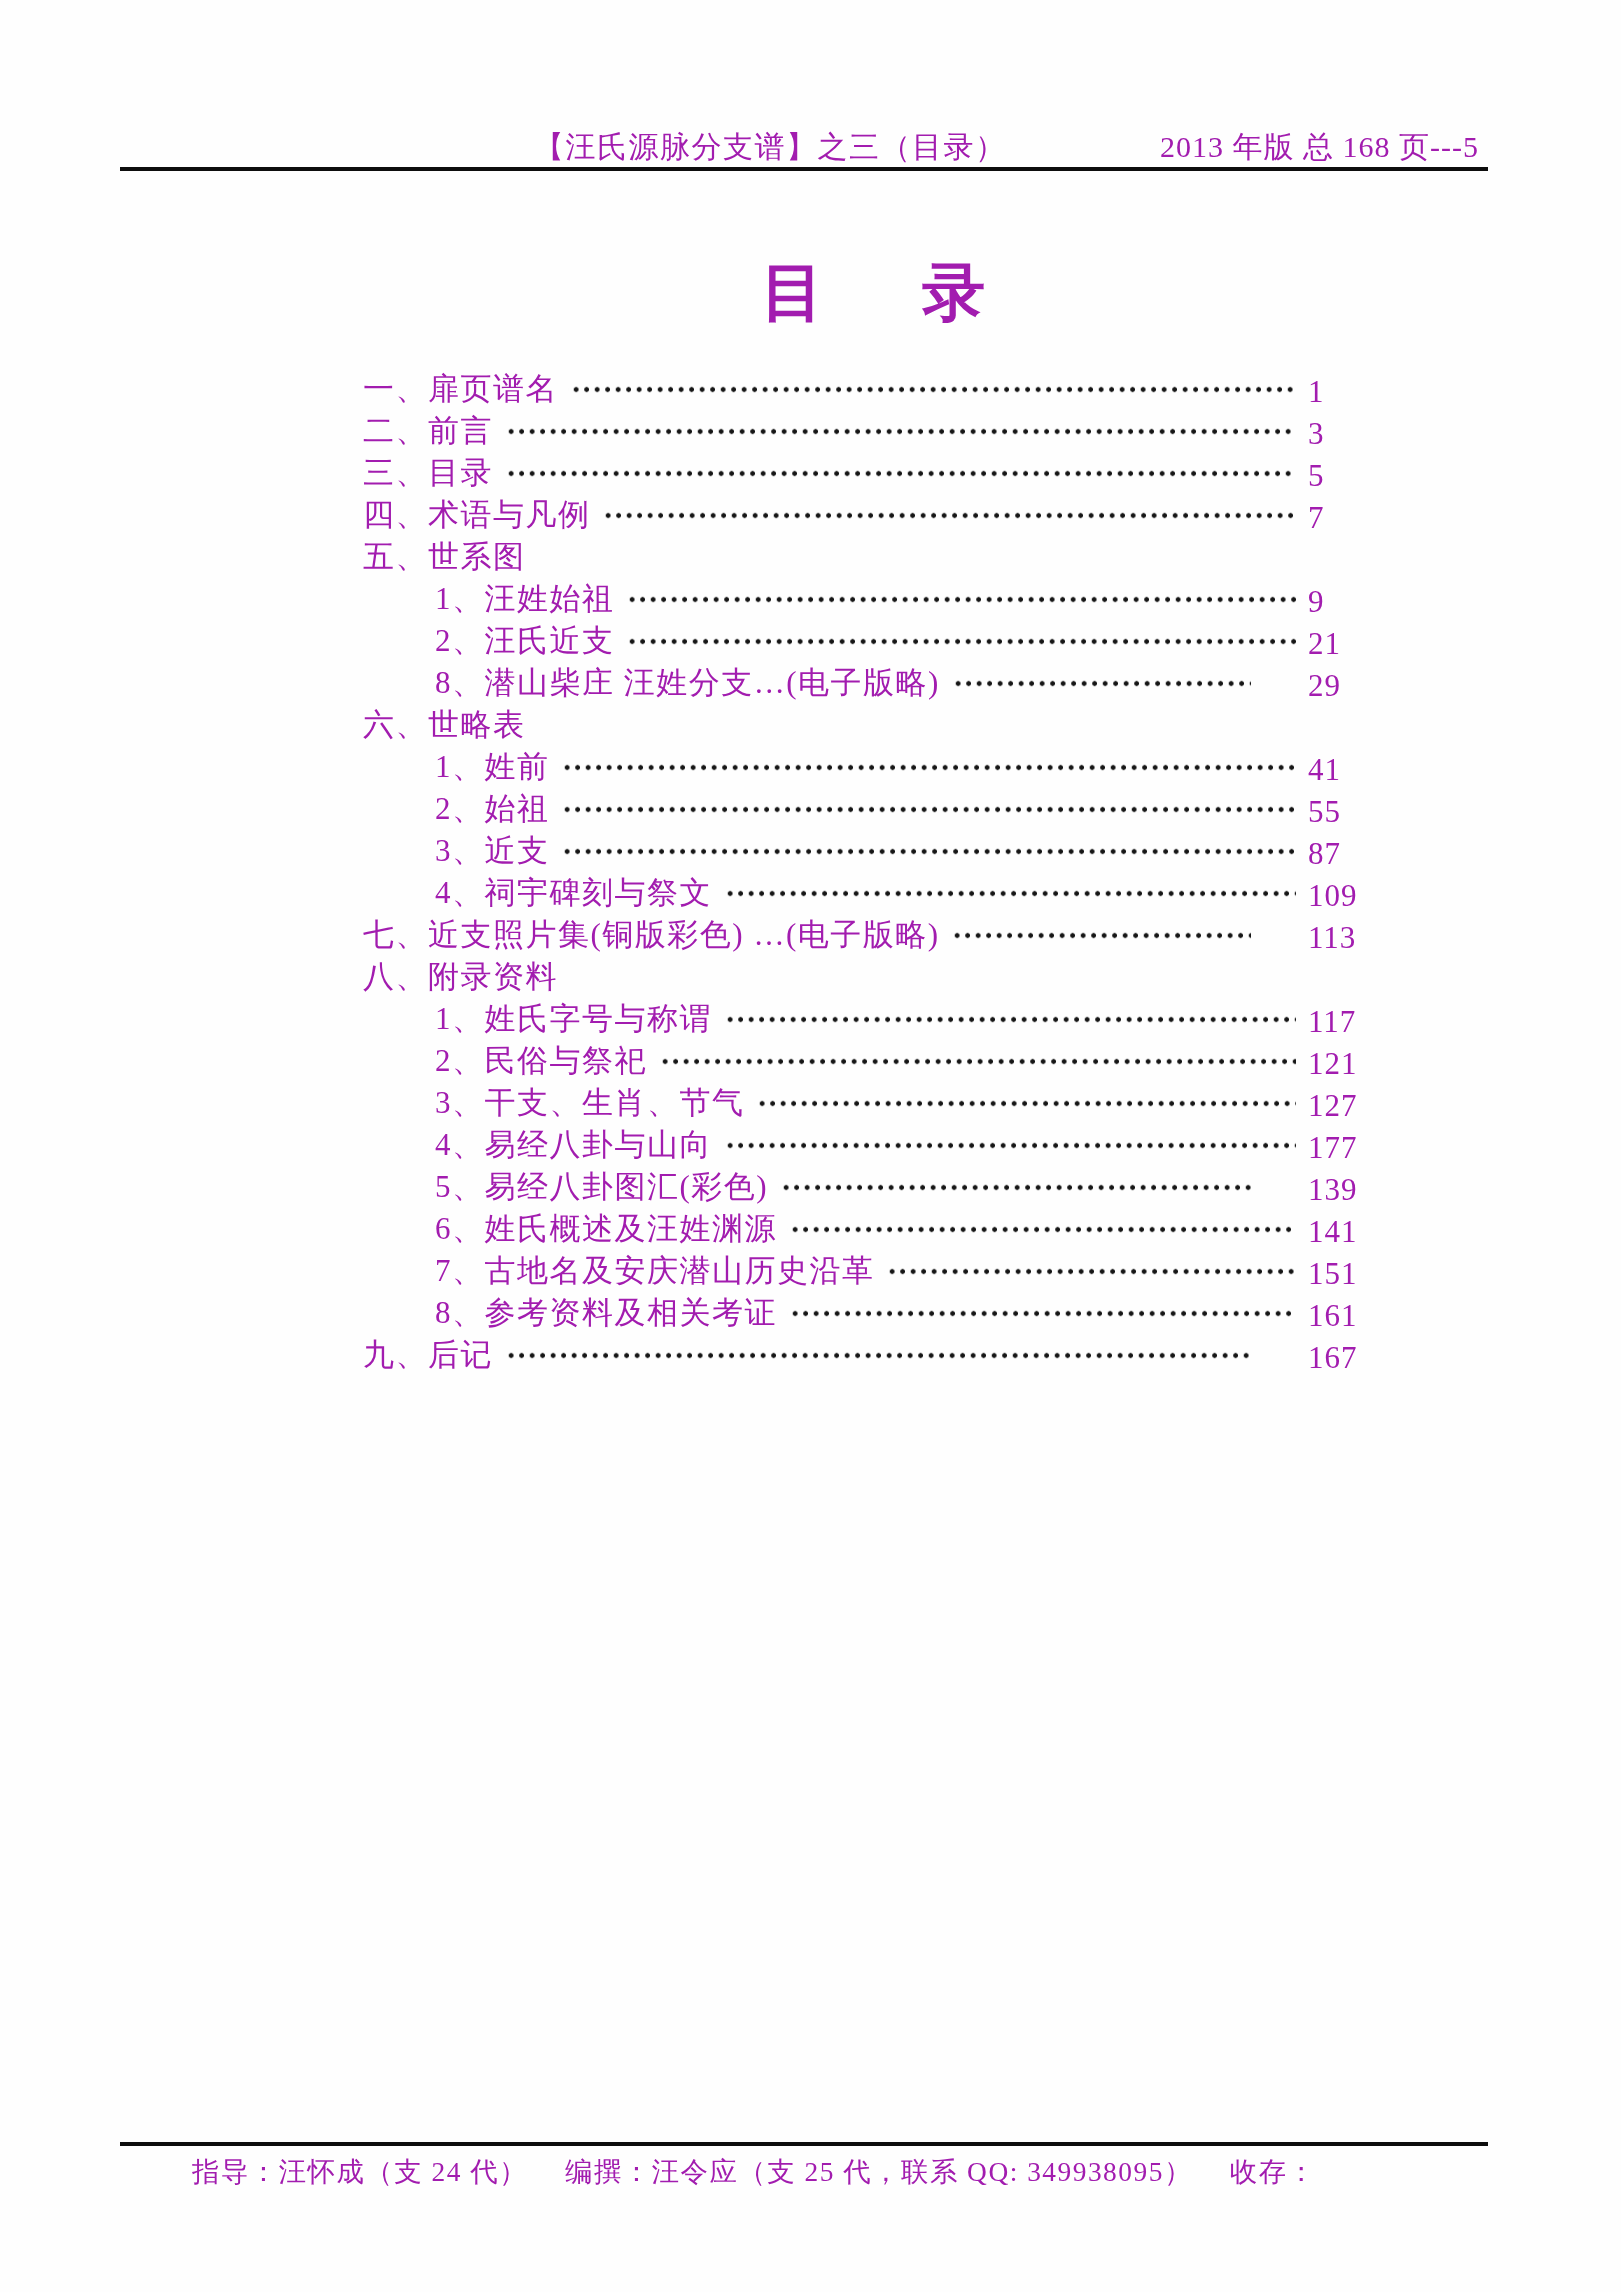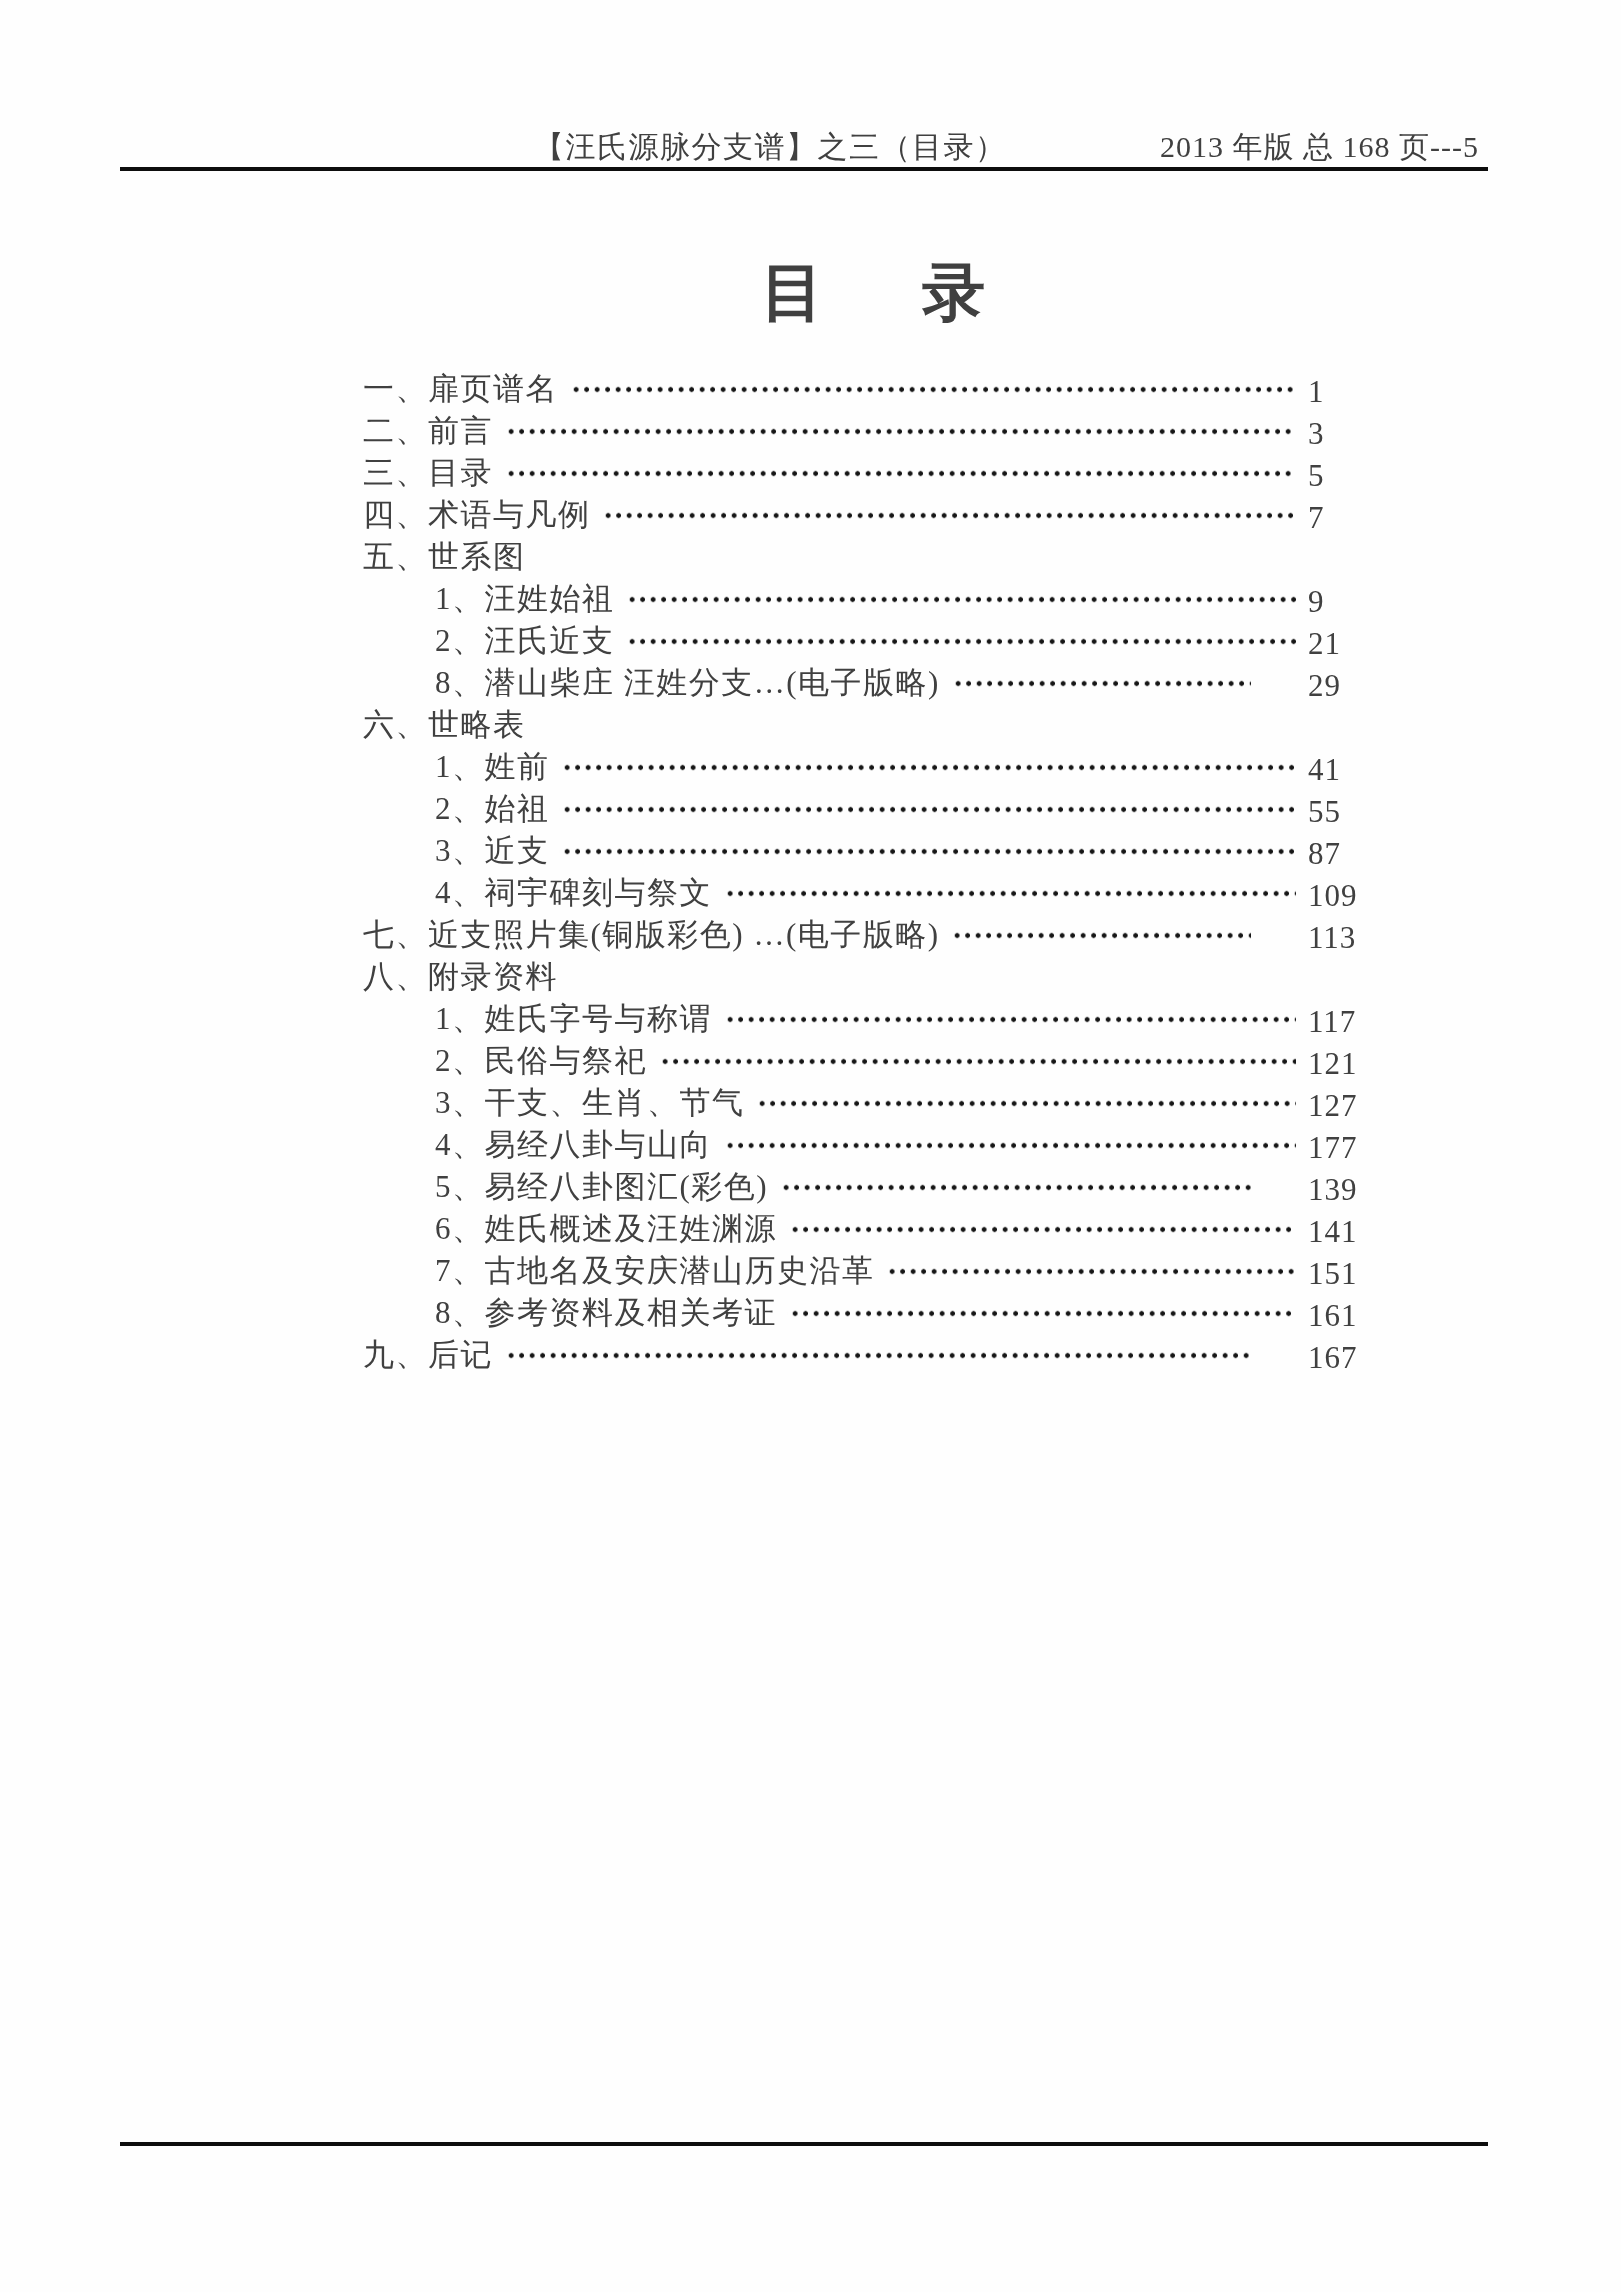--- a/index.html
+++ b/index.html
@@ -5,21 +5,21 @@
   html, body {
     margin: 0;
     padding: 0;
     background: #ffffff;
   }
   .page {
     position: relative;
     width: 1621px;
     height: 2293px;
     background: #fefefe;
-    color: #404040;
+    color: #a21caf;
     font-family: "Liberation Serif", "DejaVu Serif", serif;
     overflow: hidden;
   }
 
   
   .hdr-left {
     position: absolute;
     left: 534px;
     top: 127px;
     font-size: 30px;
@@ -277,15 +277,20 @@
     <div class="row lvl1 has-gap">
       <span class="lbl">九、后记</span>
       <span class="dots"></span>
       <span class="leader-gap"></span>
       <span class="pg">167</span>
     </div>
   </main>
 
   <div class="rule rule-bottom"></div>
 
+  <footer class="footer">
+    <span>指导：汪怀成（支 24 代）</span>
+    <span>编撰：汪令应（支 25 代，联系 QQ: 349938095）</span>
+    <span>收存：</span>
+  </footer>
 
 </div>
 
 
 </body></html>

